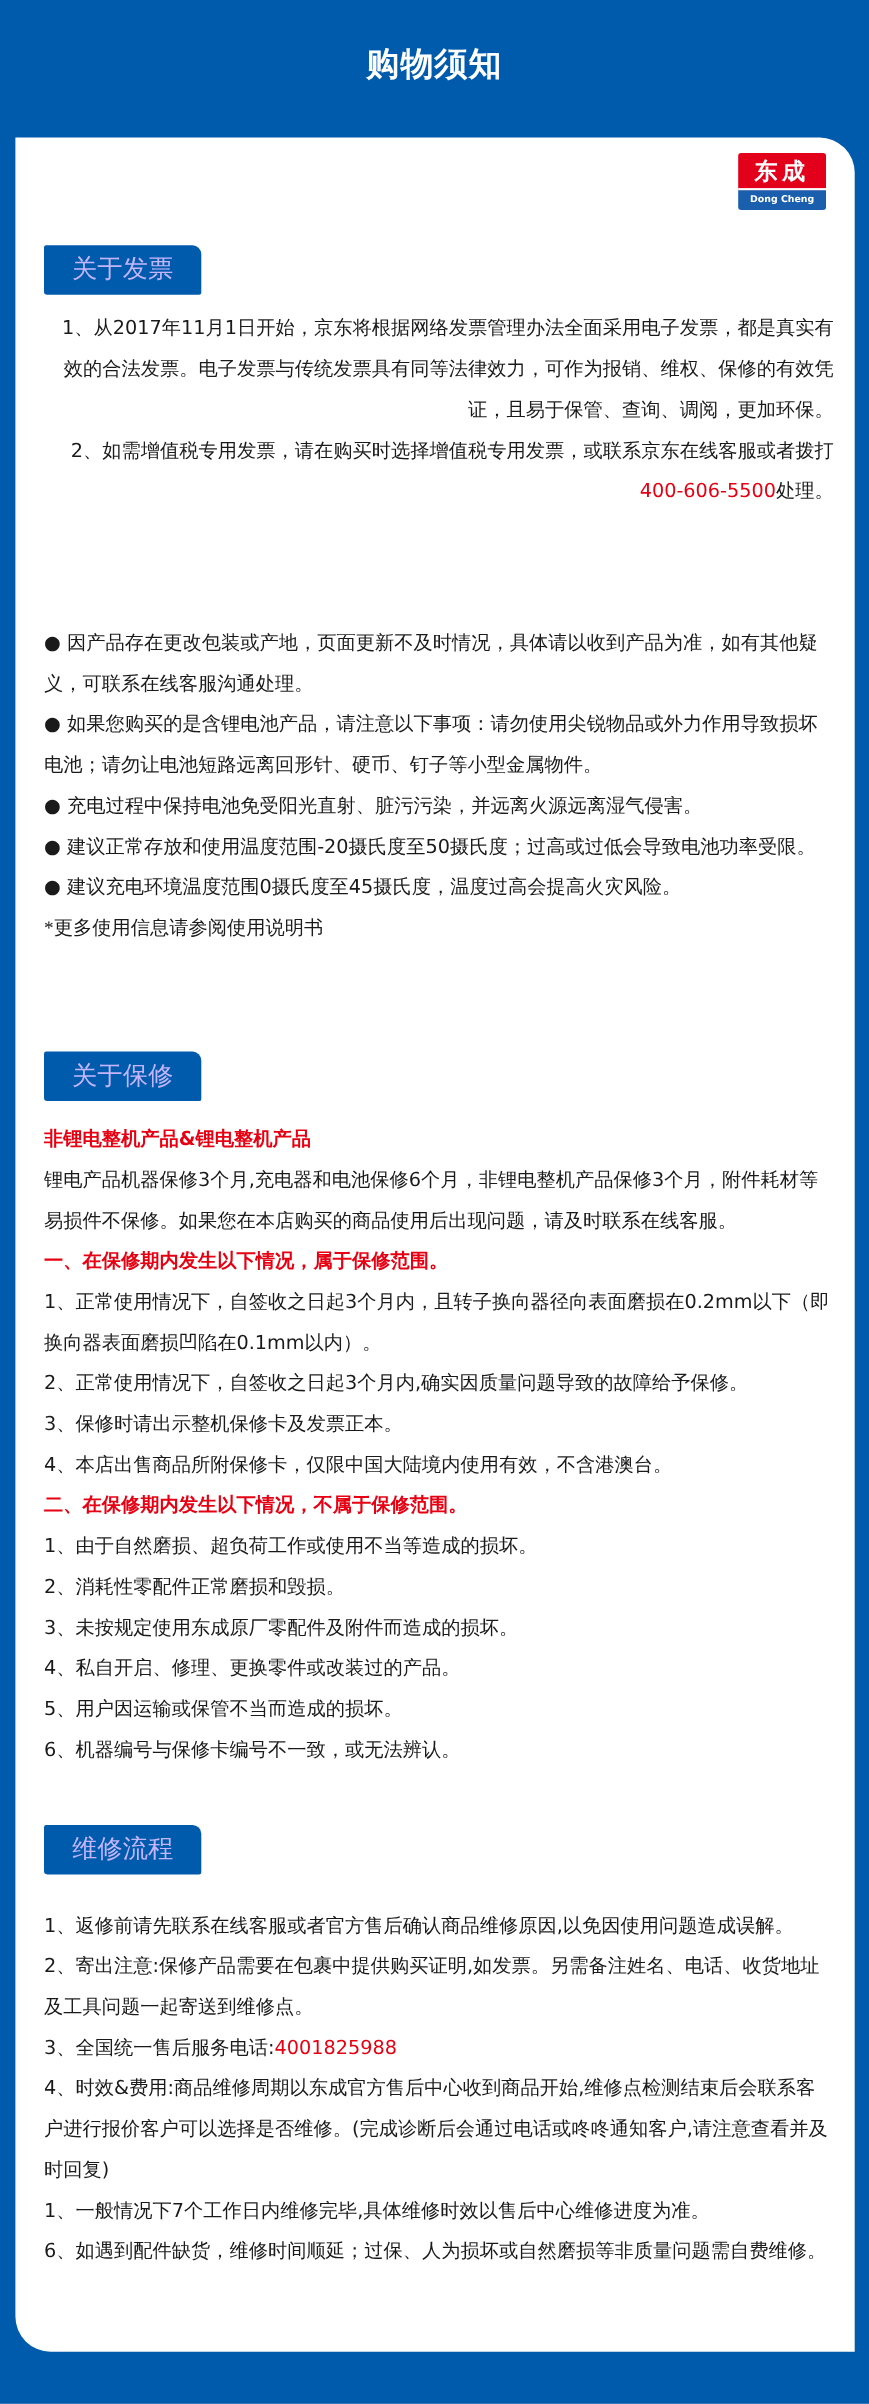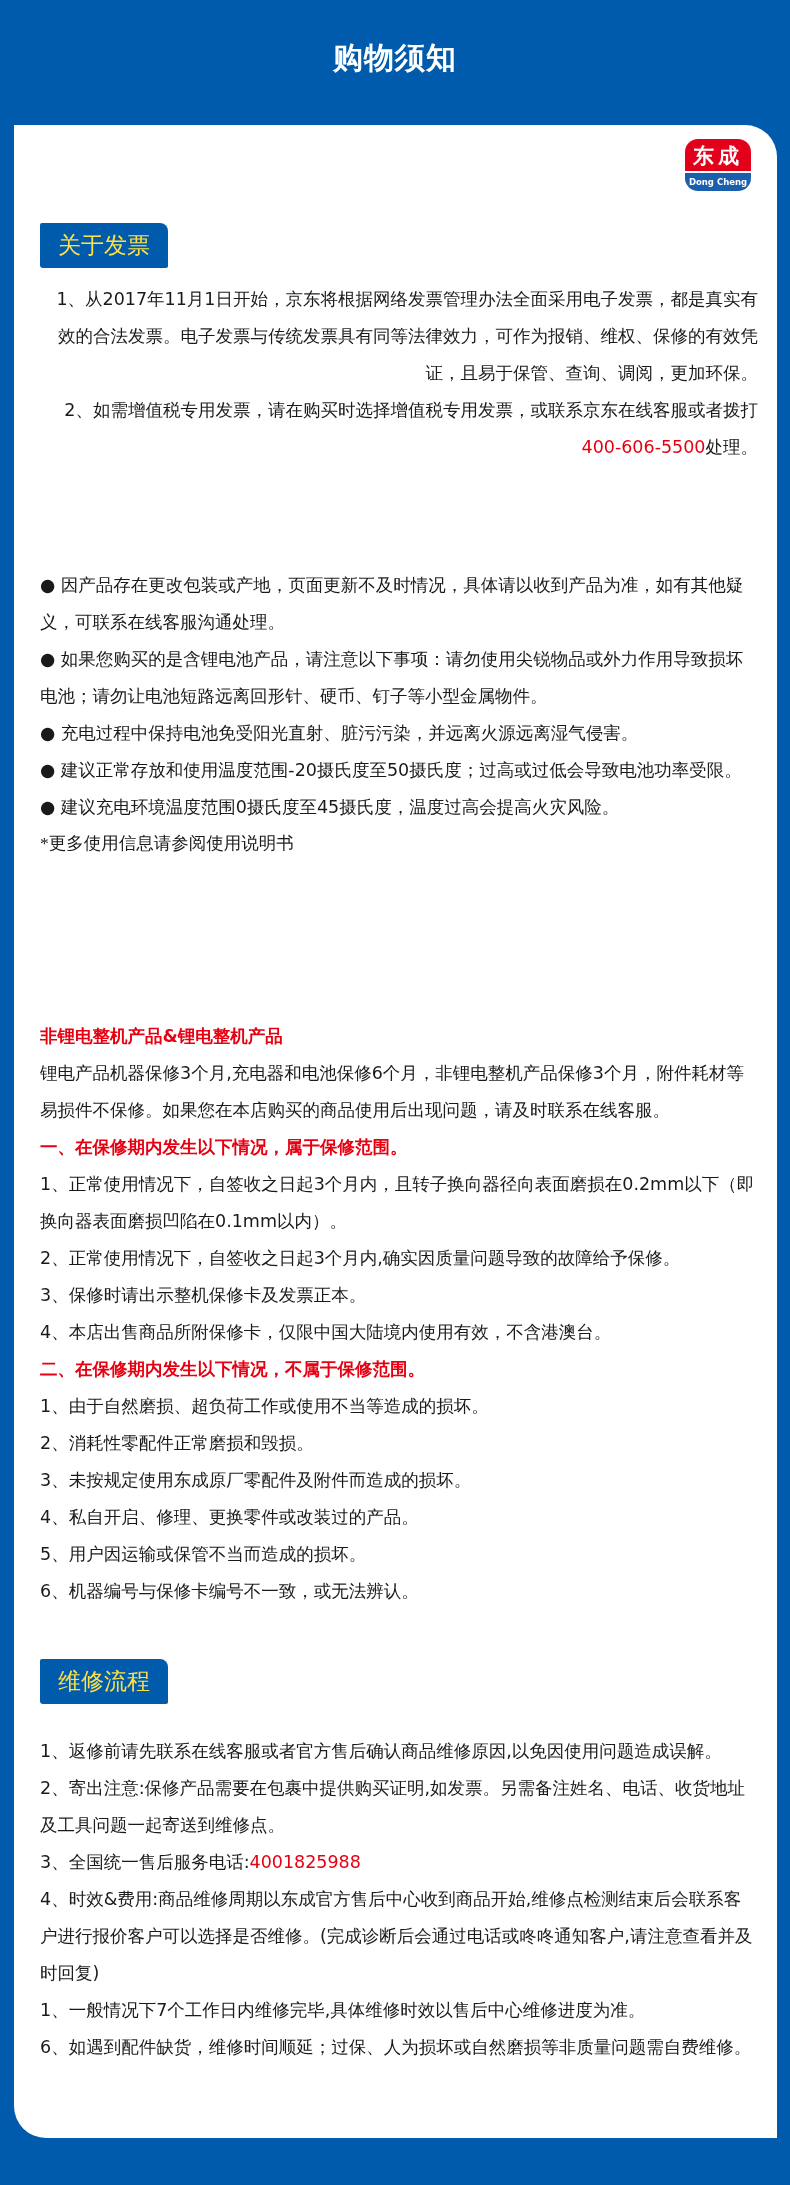--- a/index.html
+++ b/index.html
@@ -33,23 +33,23 @@
     top: 125px;
     width: 763px;
     height: 2013px;
     background: #ffffff;
     border-radius: 0 32px 0 32px;
   }
   .logo {
     position: absolute;
     right: 26px;
     top: 14px;
-    width: 66px;
+    width: 80px;
     height: 52px;
-    border-radius: 13px;
+    border-radius: 3px;
     overflow: hidden;
   }
   .logo-top {
     height: 34px;
     background: #e2001a;
     color: #ffffff;
     font-family: "DejaVu Serif", "Liberation Serif", serif;
     font-size: 21px;
     font-weight: bold;
     text-align: center;
@@ -62,24 +62,24 @@
     background: #1a5fae;
     color: #ffffff;
     font-size: 8.5px;
     font-weight: bold;
     text-align: center;
     line-height: 18px;
   }
   .section-header {
     position: absolute;
     left: 26px;
-    width: 128px;
+    width: 143px;
     height: 45px;
     background: #005bad;
-    color: #fde047;
+    color: #c4b5fd;
     font-size: 23px;
     line-height: 45px;
     text-align: center;
     border-radius: 2px 8px 2px 3px;
   }
   .block {
     position: absolute;
     left: 26px;
     width: 718px;
     color: #1a1a1a;
@@ -112,20 +112,21 @@
 
     <div class="block" style="top:442px;">
       <p>● 因产品存在更改包装或产地，页面更新不及时情况，具体请以收到产品为准，如有其他疑义，可联系在线客服沟通处理。</p>
       <p>● 如果您购买的是含锂电池产品，请注意以下事项：请勿使用尖锐物品或外力作用导致损坏电池；请勿让电池短路远离回形针、硬币、钉子等小型金属物件。</p>
       <p>● 充电过程中保持电池免受阳光直射、脏污污染，并远离火源远离湿气侵害。</p>
       <p>● 建议正常存放和使用温度范围-20摄氏度至50摄氏度；过高或过低会导致电池功率受限。</p>
       <p>● 建议充电环境温度范围0摄氏度至45摄氏度，温度过高会提高火灾风险。</p>
       <p style="line-height:34px;font-family:Liberation Serif, serif;">*更多使用信息请参阅使用说明书</p>
     </div>
 
+    <div class="section-header" style="top:831px;">关于保修</div>
     <div class="block" style="top:893px;">
       <p class="red-bold">非锂电整机产品&amp;锂电整机产品</p>
       <p>锂电产品机器保修3个月,充电器和电池保修6个月，非锂电整机产品保修3个月，附件耗材等易损件不保修。如果您在本店购买的商品使用后出现问题，请及时联系在线客服。</p>
       <p class="red-bold">一、在保修期内发生以下情况，属于保修范围。</p>
       <p>1、正常使用情况下，自签收之日起3个月内，且转子换向器径向表面磨损在0.2mm以下（即换向器表面磨损凹陷在0.1mm以内）。</p>
       <p>2、正常使用情况下，自签收之日起3个月内,确实因质量问题导致的故障给予保修。</p>
       <p>3、保修时请出示整机保修卡及发票正本。</p>
       <p>4、本店出售商品所附保修卡，仅限中国大陆境内使用有效，不含港澳台。</p>
       <p class="red-bold">二、在保修期内发生以下情况，不属于保修范围。</p>
       <p>1、由于自然磨损、超负荷工作或使用不当等造成的损坏。</p>

